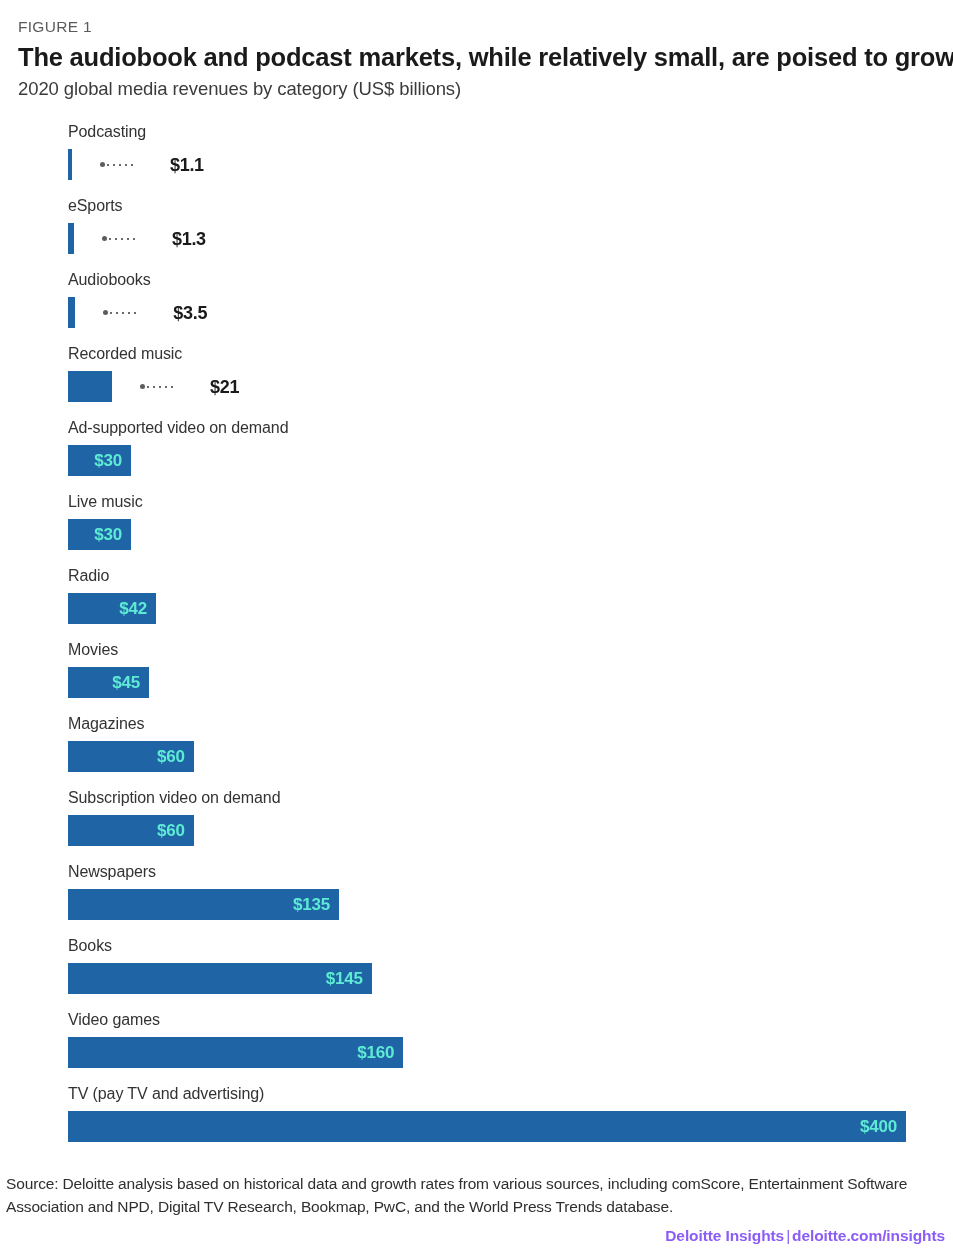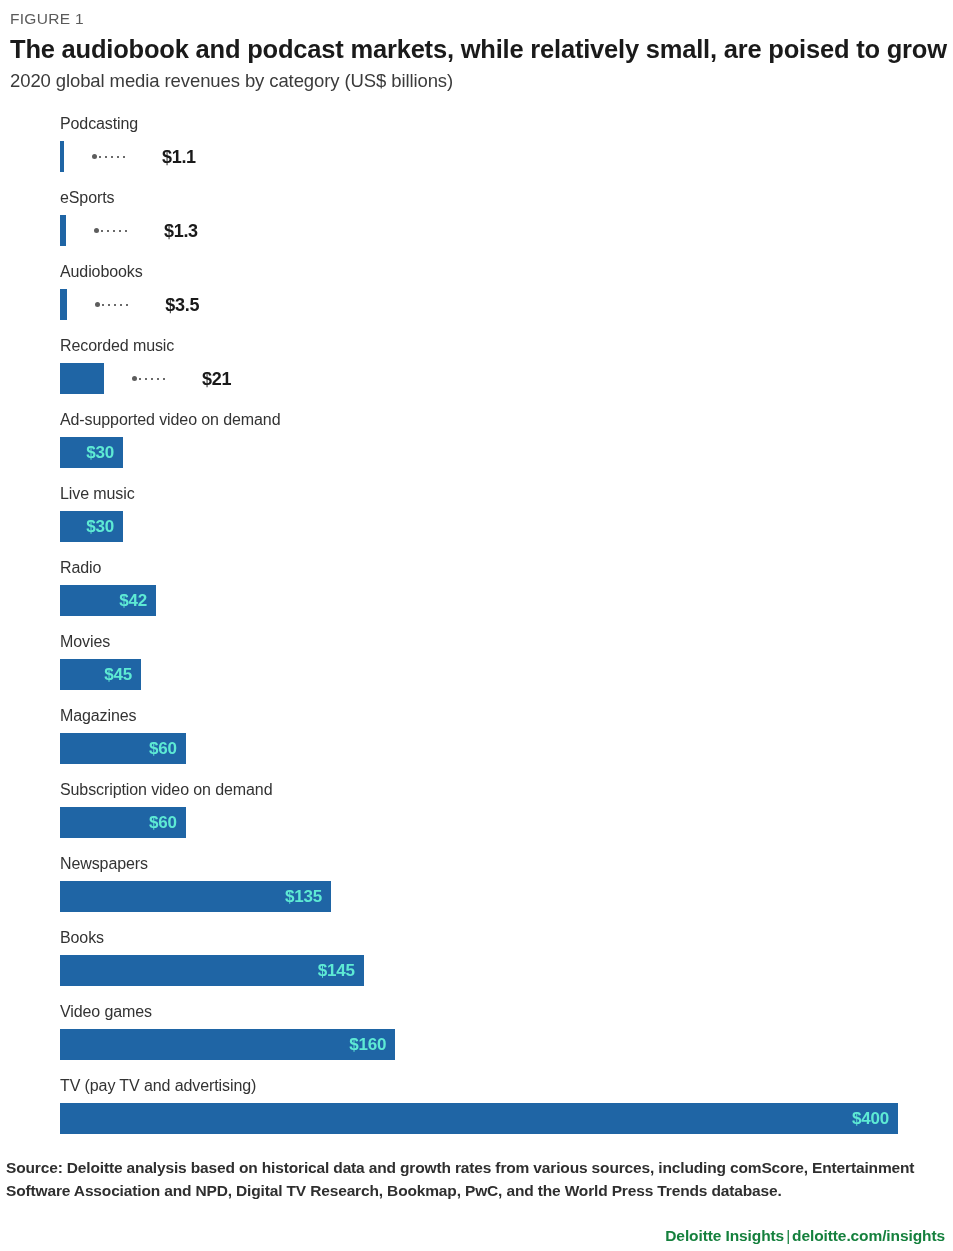--- a/index.html
+++ b/index.html
@@ -15,21 +15,21 @@
     font-family: "Liberation Sans", sans-serif;
     color: #231f20;
     overflow: hidden;
     position: relative;
   }
 
   .page {
     width: 953px;
     height: 1251px;
     position: relative;
-    padding: 4px;
+    padding: 12px;
   }
 
   
   .header {
     padding: 5px 12px 0 6px;
   }
   .figure-eyebrow {
     font-size: 15.5px;
     letter-spacing: 0.3px;
     color: #5a5a5a;
@@ -142,31 +142,31 @@
     position: absolute;
     left: 0;
     right: 0;
     bottom: 0;
     padding: 0 8px 6px 6px;
   }
   .source-text {
     font-size: 15.5px;
     color: #2f2f2f;
     line-height: 1.52;
-    font-weight: 700;
+    font-weight: 400;
     letter-spacing: -0.15px;
     margin: 0;
     max-width: 940px;
   }
   .brand-line {
     text-align: right;
     font-size: 15.5px;
     font-weight: 700;
-    color: #15803d;
-    margin-top: 24px;
+    color: #8b5cf6;
+    margin-top: 8px;
     letter-spacing: -0.1px;
   }
   .brand-sep { padding: 0 2px; font-weight: 400; }
 </style>
 </head>
 <body>
 
 <div class="page">
 
   <div class="header">
@@ -232,21 +232,21 @@
         <div class="cat-label">Live music</div>
         <div class="bar-wrap">
           <div class="bar" style="width: 62.9px; background: rgb(31, 101, 165);">
             <span class="bar-value-inside">$30</span>
           </div>
         </div>
       </div>
       <div class="bar-row">
         <div class="cat-label">Radio</div>
         <div class="bar-wrap">
-          <div class="bar" style="width: 96px; background: rgb(31, 101, 165);">
+          <div class="bar" style="width: 88px; background: rgb(31, 101, 165);">
             <span class="bar-value-inside">$42</span>
           </div>
         </div>
       </div>
       <div class="bar-row">
         <div class="cat-label">Movies</div>
         <div class="bar-wrap">
           <div class="bar" style="width: 81px; background: rgb(31, 101, 165);">
             <span class="bar-value-inside">$45</span>
           </div>

